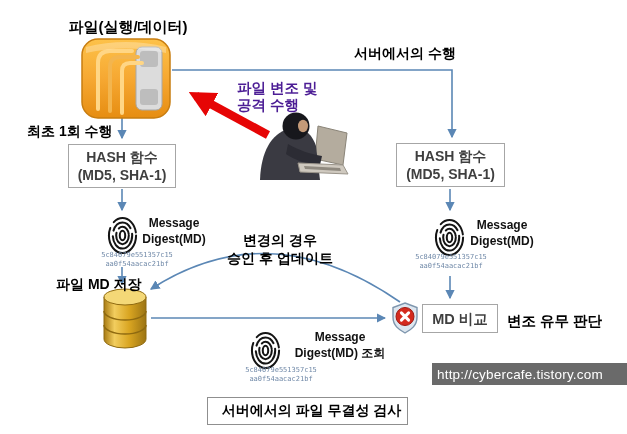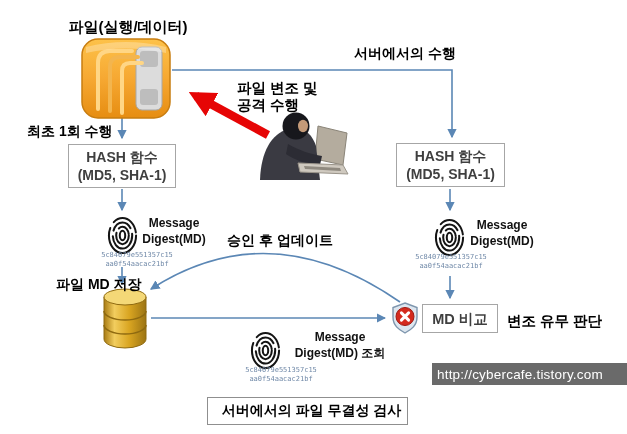--- a/index.html
+++ b/index.html
@@ -4,21 +4,21 @@
 <style>
   html,body{margin:0;padding:0;background:#fff;}
   .canvas{
     position:relative;width:627px;height:434px;background:#ffffff;
     font-family:"Liberation Sans","DejaVu Sans",sans-serif;overflow:hidden;
   }
   svg.overlay{position:absolute;left:0;top:0;z-index:1;}
   .node{position:absolute;z-index:2;}
   .lbl{position:absolute;z-index:3;font-size:14px;font-weight:bold;color:#000;white-space:nowrap;}
   .title{font-size:15px;}
-  .red-lbl{color:#000000;font-size:14.5px;line-height:17px;font-weight:bold;}
+  .red-lbl{color:#4c1d95;font-size:14.5px;line-height:17px;font-weight:bold;}
   .box{
     position:absolute;z-index:2;background:#fff;border:1px solid #a6a6a6;
     display:flex;flex-direction:column;align-items:center;justify-content:center;
     font-size:14px;font-weight:bold;color:#3f3f3f;line-height:18px;text-align:center;
   }
   .md-text{position:absolute;z-index:3;font-size:12px;font-weight:bold;color:#111;
     text-align:center;line-height:16px;}
   .md-text span{display:block;}
   .hash{position:absolute;z-index:3;font-family:"DejaVu Sans Mono","Liberation Mono",monospace;
     font-size:7px;line-height:9px;color:#7089a8;text-align:center;letter-spacing:0;}
@@ -168,20 +168,21 @@
   <div class="md-text" style="left:458px;top:217px;width:88px;">
     <span>Message</span>
     <span>Digest(MD)</span>
   </div>
   <div class="hash" style="left:396px;top:253px;width:110px;">
     <span>5c84079e551357c15</span>
     <span>aa0f54aacac21bf</span>
   </div>
 
   <div class="update-note" style="left:224px;top:231px;width:112px;">
+    <span>변경의 경우</span>
     <span>승인 후 업데이트</span>
   </div>
 
   <div class="node" style="left:391px;top:302px;z-index:4;">
     <svg width="28" height="32" viewBox="0 0 28 32">
       <path d="M14 1 L26 5.5 V15 c0 8.5-5.5 12.5-12 16 C7.5 27.5 2 23.5 2 15 V5.5 Z" fill="#dde6ef" stroke="#7d95ad" stroke-width="1.4"></path>
       <circle cx="14" cy="14.5" r="9" fill="#d42a1e" stroke="#9e1810" stroke-width="1"></circle>
       <g stroke="#ffffff" stroke-width="3" stroke-linecap="round">
         <path d="M10.4 10.9 L17.6 18.1"></path>
         <path d="M17.6 10.9 L10.4 18.1"></path>

